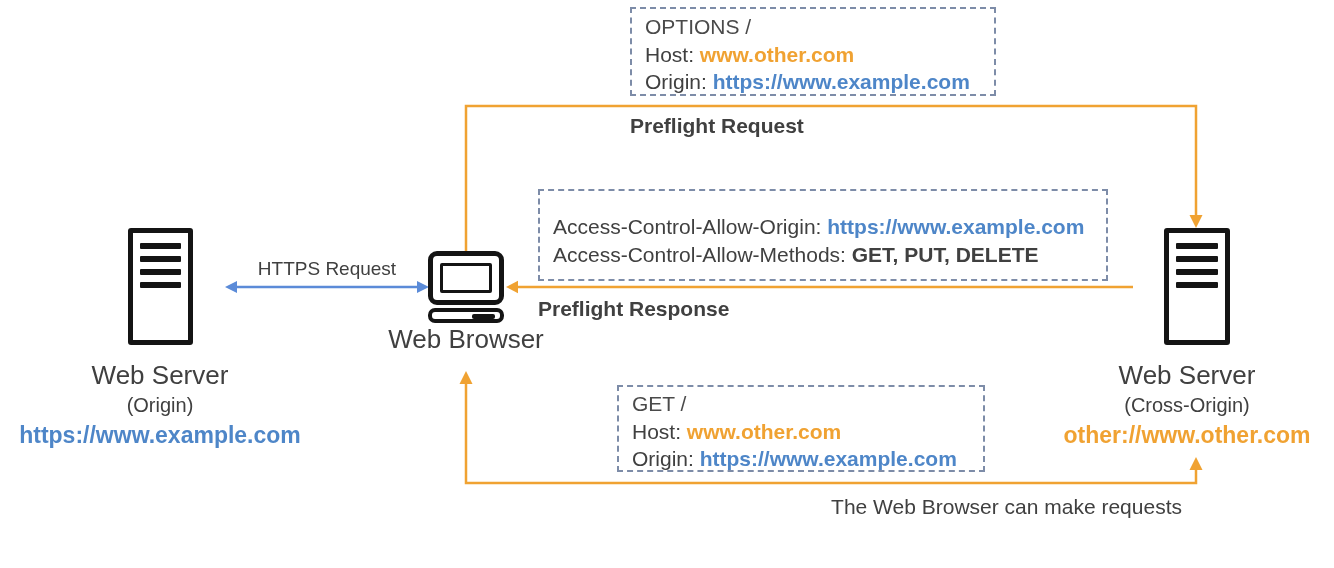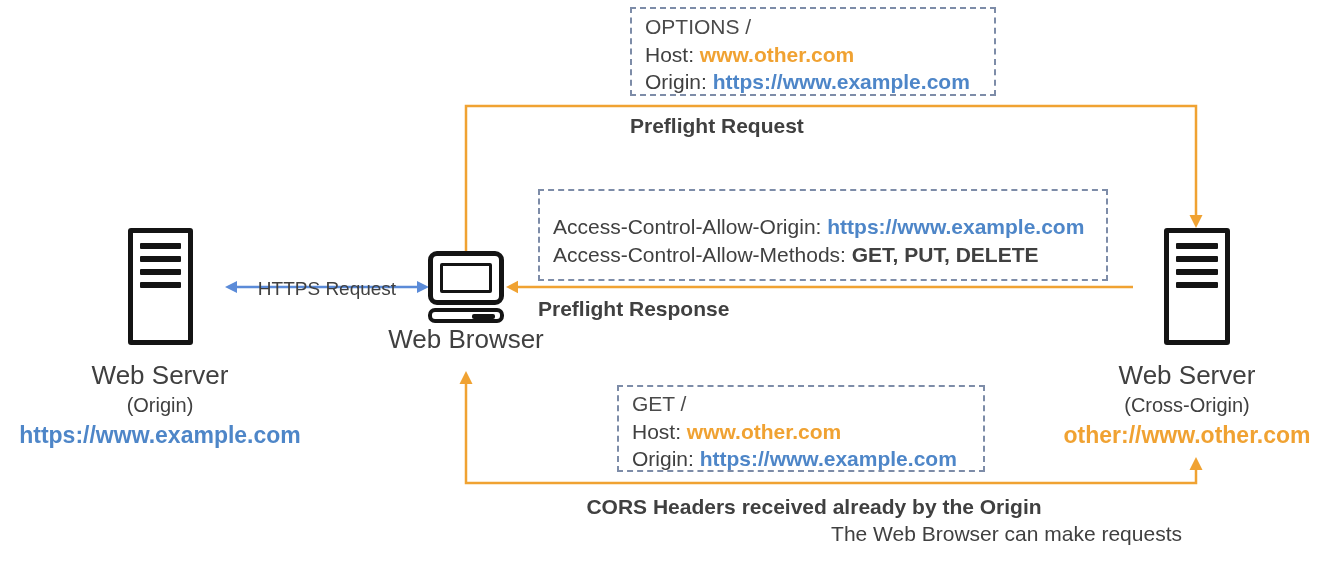--- a/index.html
+++ b/index.html
@@ -25,21 +25,21 @@
   
   .msgbox{border:2px dashed var(--dash);background:#ffffff;color:var(--dark);
           font-size:21px;line-height:27.5px;padding:4px 10px 0 13px;white-space:nowrap;}
   .msgbox .lbl{font-weight:400;color:var(--dark);}
   .msgbox .method{font-weight:400;color:#4a4a4a;}
   .val-orange{font-weight:700;color:var(--orange);}
   .val-blue{font-weight:700;color:var(--blue-text);}
   .val-dark{font-weight:700;color:var(--dark);}
 
   .flow-label{font-size:21px;font-weight:700;color:var(--dark);}
-  .small-label{font-size:19px;font-weight:400;color:var(--dark);text-align:center;margin-top:20px;}
+  .small-label{font-size:19px;font-weight:400;color:var(--dark);text-align:center;}
 
   
   .node-labels{text-align:center;color:var(--dark);}
   .node-title{font-size:26px;font-weight:400;line-height:30px;}
   .node-sub{font-size:20px;font-weight:400;line-height:30px;}
   .node-url{font-size:23px;font-weight:700;line-height:30px;}
   .url-blue{color:var(--blue-text);}
   .url-orange{color:var(--orange);}
 
   
@@ -142,17 +142,16 @@
 
   <div class="abs small-label" style="left:225px;top:258px;width:204px;">HTTPS Request</div>
 
   <div class="abs msgbox" style="left:617px;top:385px;width:368px;height:87px;padding-top:3px;">
     <div><span class="method">GET /</span></div>
     <div><span class="lbl">Host:</span> <span class="val-orange">www.other.com</span></div>
     <div><span class="lbl">Origin:</span> <span class="val-blue">https://www.example.com</span></div>
   </div>
 
   <div class="abs" style="left:446px;top:493px;width:736px;">
-    <div class="note-title">CORS Headers received already by the Origin</div>
     <div class="note-sub">The Web Browser can make requests</div>
   </div>
 
 </div>
 
 </body></html>

